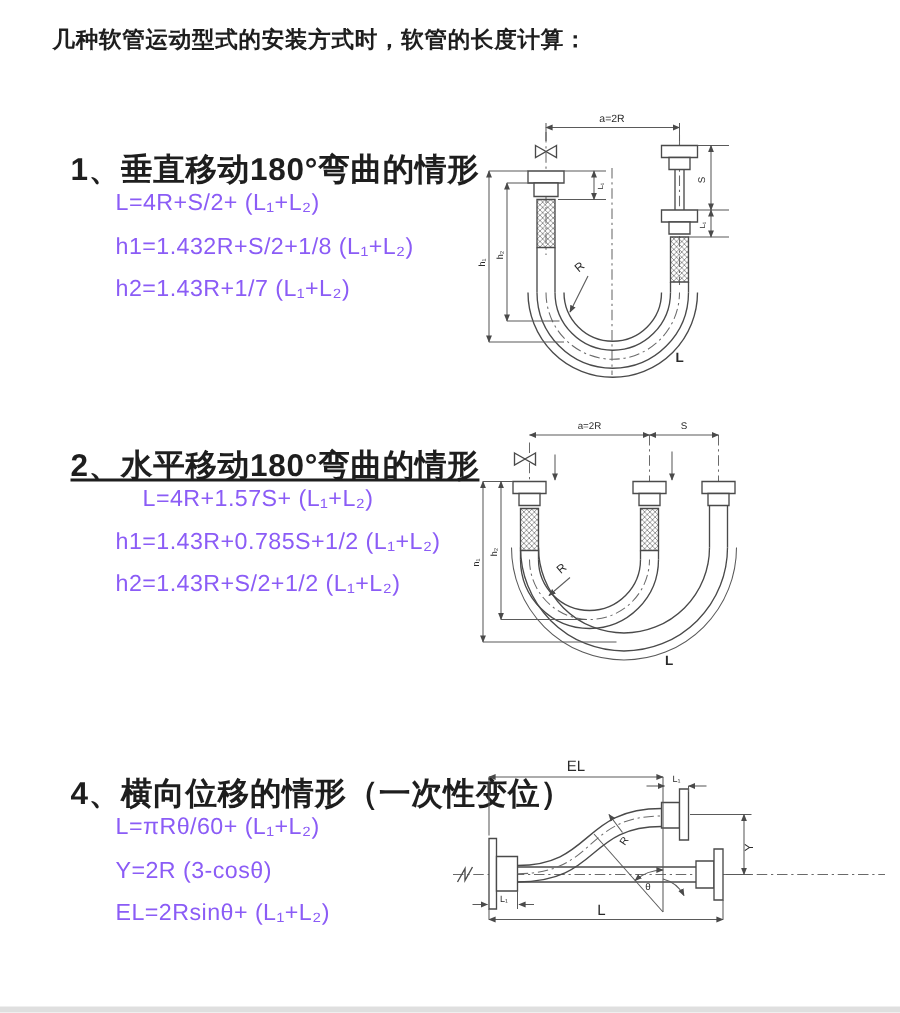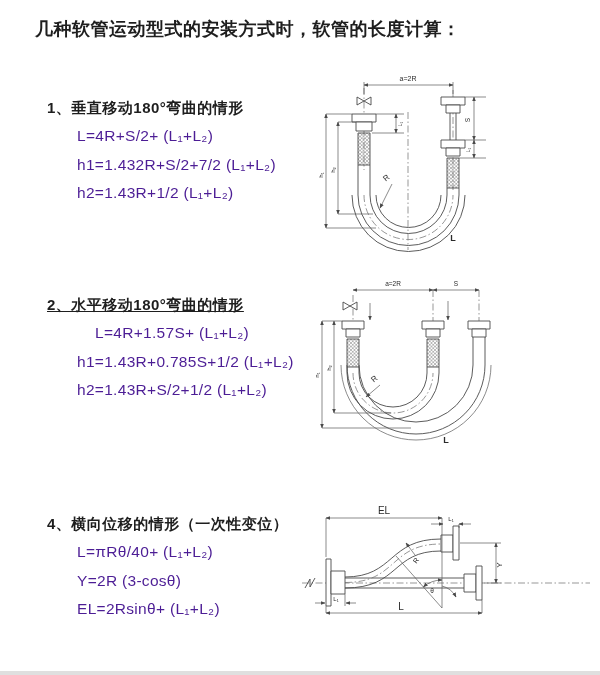--- a/index.html
+++ b/index.html
@@ -1,53 +1,53 @@
 <!DOCTYPE html>
 <html><head>
 <meta charset="utf-8">
 <style>
   html,body{margin:0;padding:0;}
   body{
     width:600px;height:675px;background:#ffffff;position:relative;overflow:hidden;
     font-family:"Liberation Sans","DejaVu Sans",sans-serif;color:#1e1e1e;
   }
   .abs{position:absolute;}
-  .doc-title{left:35px;top:17px;font-size:18px;font-weight:bold;letter-spacing:.5px;white-space:nowrap;}
-  .sec-heading{font-size:15px;font-weight:bold;letter-spacing:.5px;white-space:nowrap;}
-  .formula{font-size:15.5px;letter-spacing:.3px;white-space:nowrap;color:#4c1d95;}
+  .doc-title{left:35px;top:17px;font-size:15px;font-weight:bold;letter-spacing:.5px;white-space:nowrap;}
+  .sec-heading{font-size:21px;font-weight:bold;letter-spacing:.5px;white-space:nowrap;}
+  .formula{font-size:15.5px;letter-spacing:.3px;white-space:nowrap;color:#8b5cf6;}
   #h1{left:47px;top:99px;} #f11{left:77px;top:127px;} #f12{left:77px;top:156px;} #f13{left:77px;top:184px;}
   #h2{left:47px;top:296px;text-decoration:underline;} #f21{left:95px;top:324px;text-align:center;} #f22{left:77px;top:353px;text-align:center;} #f23{left:77px;top:381px;}
   #h3{left:47px;top:515px;} #f31{left:77px;top:543px;} #f32{left:77px;top:572px;} #f33{left:77px;top:600px;}
   #d1{left:318px;top:70px;} #d2{left:316px;top:273px;} #d3{left:298px;top:498px;}
   .page-edge{left:0;bottom:0;width:600px;height:4px;background:#dfdfdf;}
   svg{display:block;}
   svg line,svg path,svg rect{vector-effect:non-scaling-stroke;}
   .ln{stroke:#4a4a4a;stroke-width:0.9;fill:none;}
   .thin{stroke:#5a5a5a;stroke-width:0.7;fill:none;}
   .cl{stroke:#6a6a6a;stroke-width:0.7;fill:none;stroke-dasharray:7 2.5 1.5 2.5;}
   .fit{fill:#ffffff;stroke:#4a4a4a;stroke-width:0.9;}
   .dimtxt{fill:#2a2a2a;font-family:"Liberation Sans","DejaVu Sans",sans-serif;}
 </style>
 </head>
 <body>
 
 <div class="abs doc-title">几种软管运动型式的安装方式时，软管的长度计算：</div>
 
 <div class="abs sec-heading" id="h1">1、垂直移动180°弯曲的情形</div>
 <div class="abs formula" id="f11">L=4R+S/2+ (L₁+L₂)</div>
-<div class="abs formula" id="f12">h1=1.432R+S/2+7/2 (L₁+L₂)</div>
-<div class="abs formula" id="f13">h2=1.43R+1/2 (L₁+L₂)</div>
+<div class="abs formula" id="f12">h1=1.432R+S/2+1/8 (L₁+L₂)</div>
+<div class="abs formula" id="f13">h2=1.43R+1/7 (L₁+L₂)</div>
 
 <div class="abs sec-heading" id="h2">2、水平移动180°弯曲的情形</div>
 <div class="abs formula" id="f21">L=4R+1.57S+ (L₁+L₂)</div>
 <div class="abs formula" id="f22">h1=1.43R+0.785S+1/2 (L₁+L₂)</div>
 <div class="abs formula" id="f23">h2=1.43R+S/2+1/2 (L₁+L₂)</div>
 
 <div class="abs sec-heading" id="h3">4、横向位移的情形（一次性变位）</div>
-<div class="abs formula" id="f31">L=πRθ/40+ (L₁+L₂)</div>
+<div class="abs formula" id="f31">L=πRθ/60+ (L₁+L₂)</div>
 <div class="abs formula" id="f32">Y=2R (3-cosθ)</div>
 <div class="abs formula" id="f33">EL=2Rsinθ+ (L₁+L₂)</div>
 
 <svg id="d1" class="abs" width="232" height="186" viewBox="0 0 232 186">
   <defs>
     <marker id="m1" viewBox="0 0 10 10" refX="9" refY="5" markerWidth="7" markerHeight="7" orient="auto-start-reverse">
       <path d="M0,1 L10,5 L0,9 z" fill="#4a4a4a"></path>
     </marker>
     <pattern id="hb1" width="3.5" height="3.5" patternUnits="userSpaceOnUse">
       <path d="M0,3.5 L3.5,0 M0,0 L3.5,3.5" stroke="#787878" stroke-width="0.5"></path>

